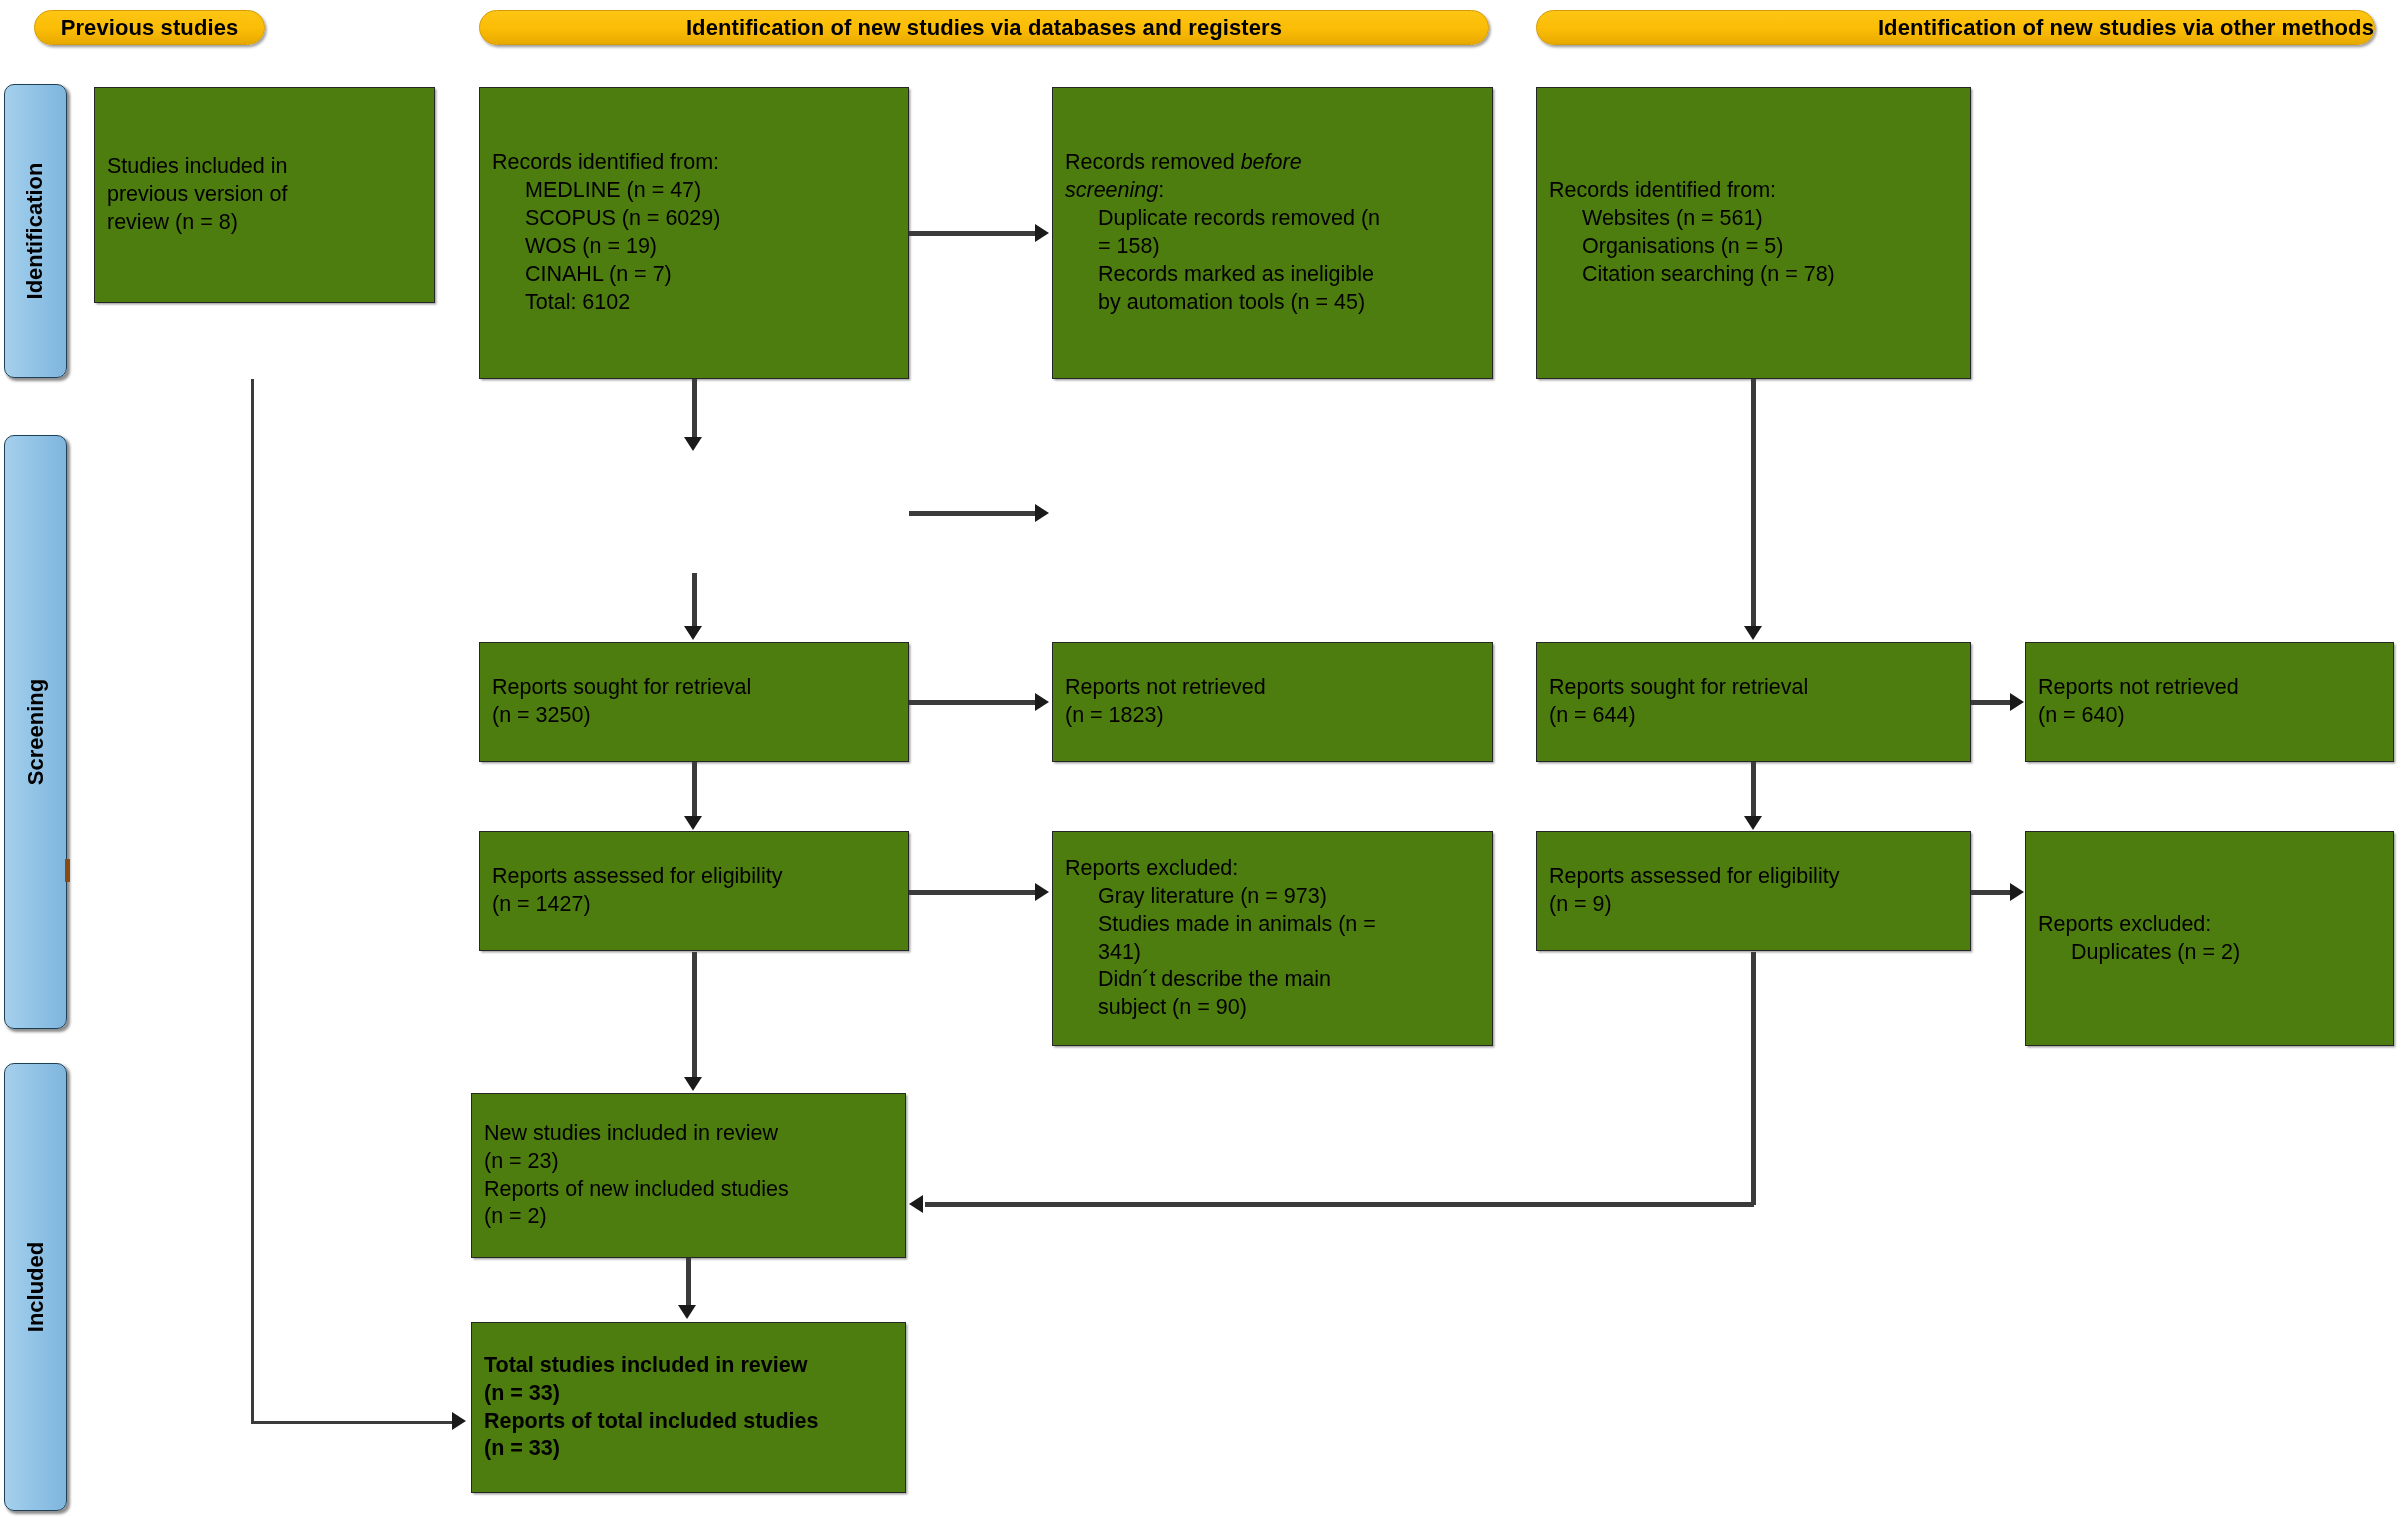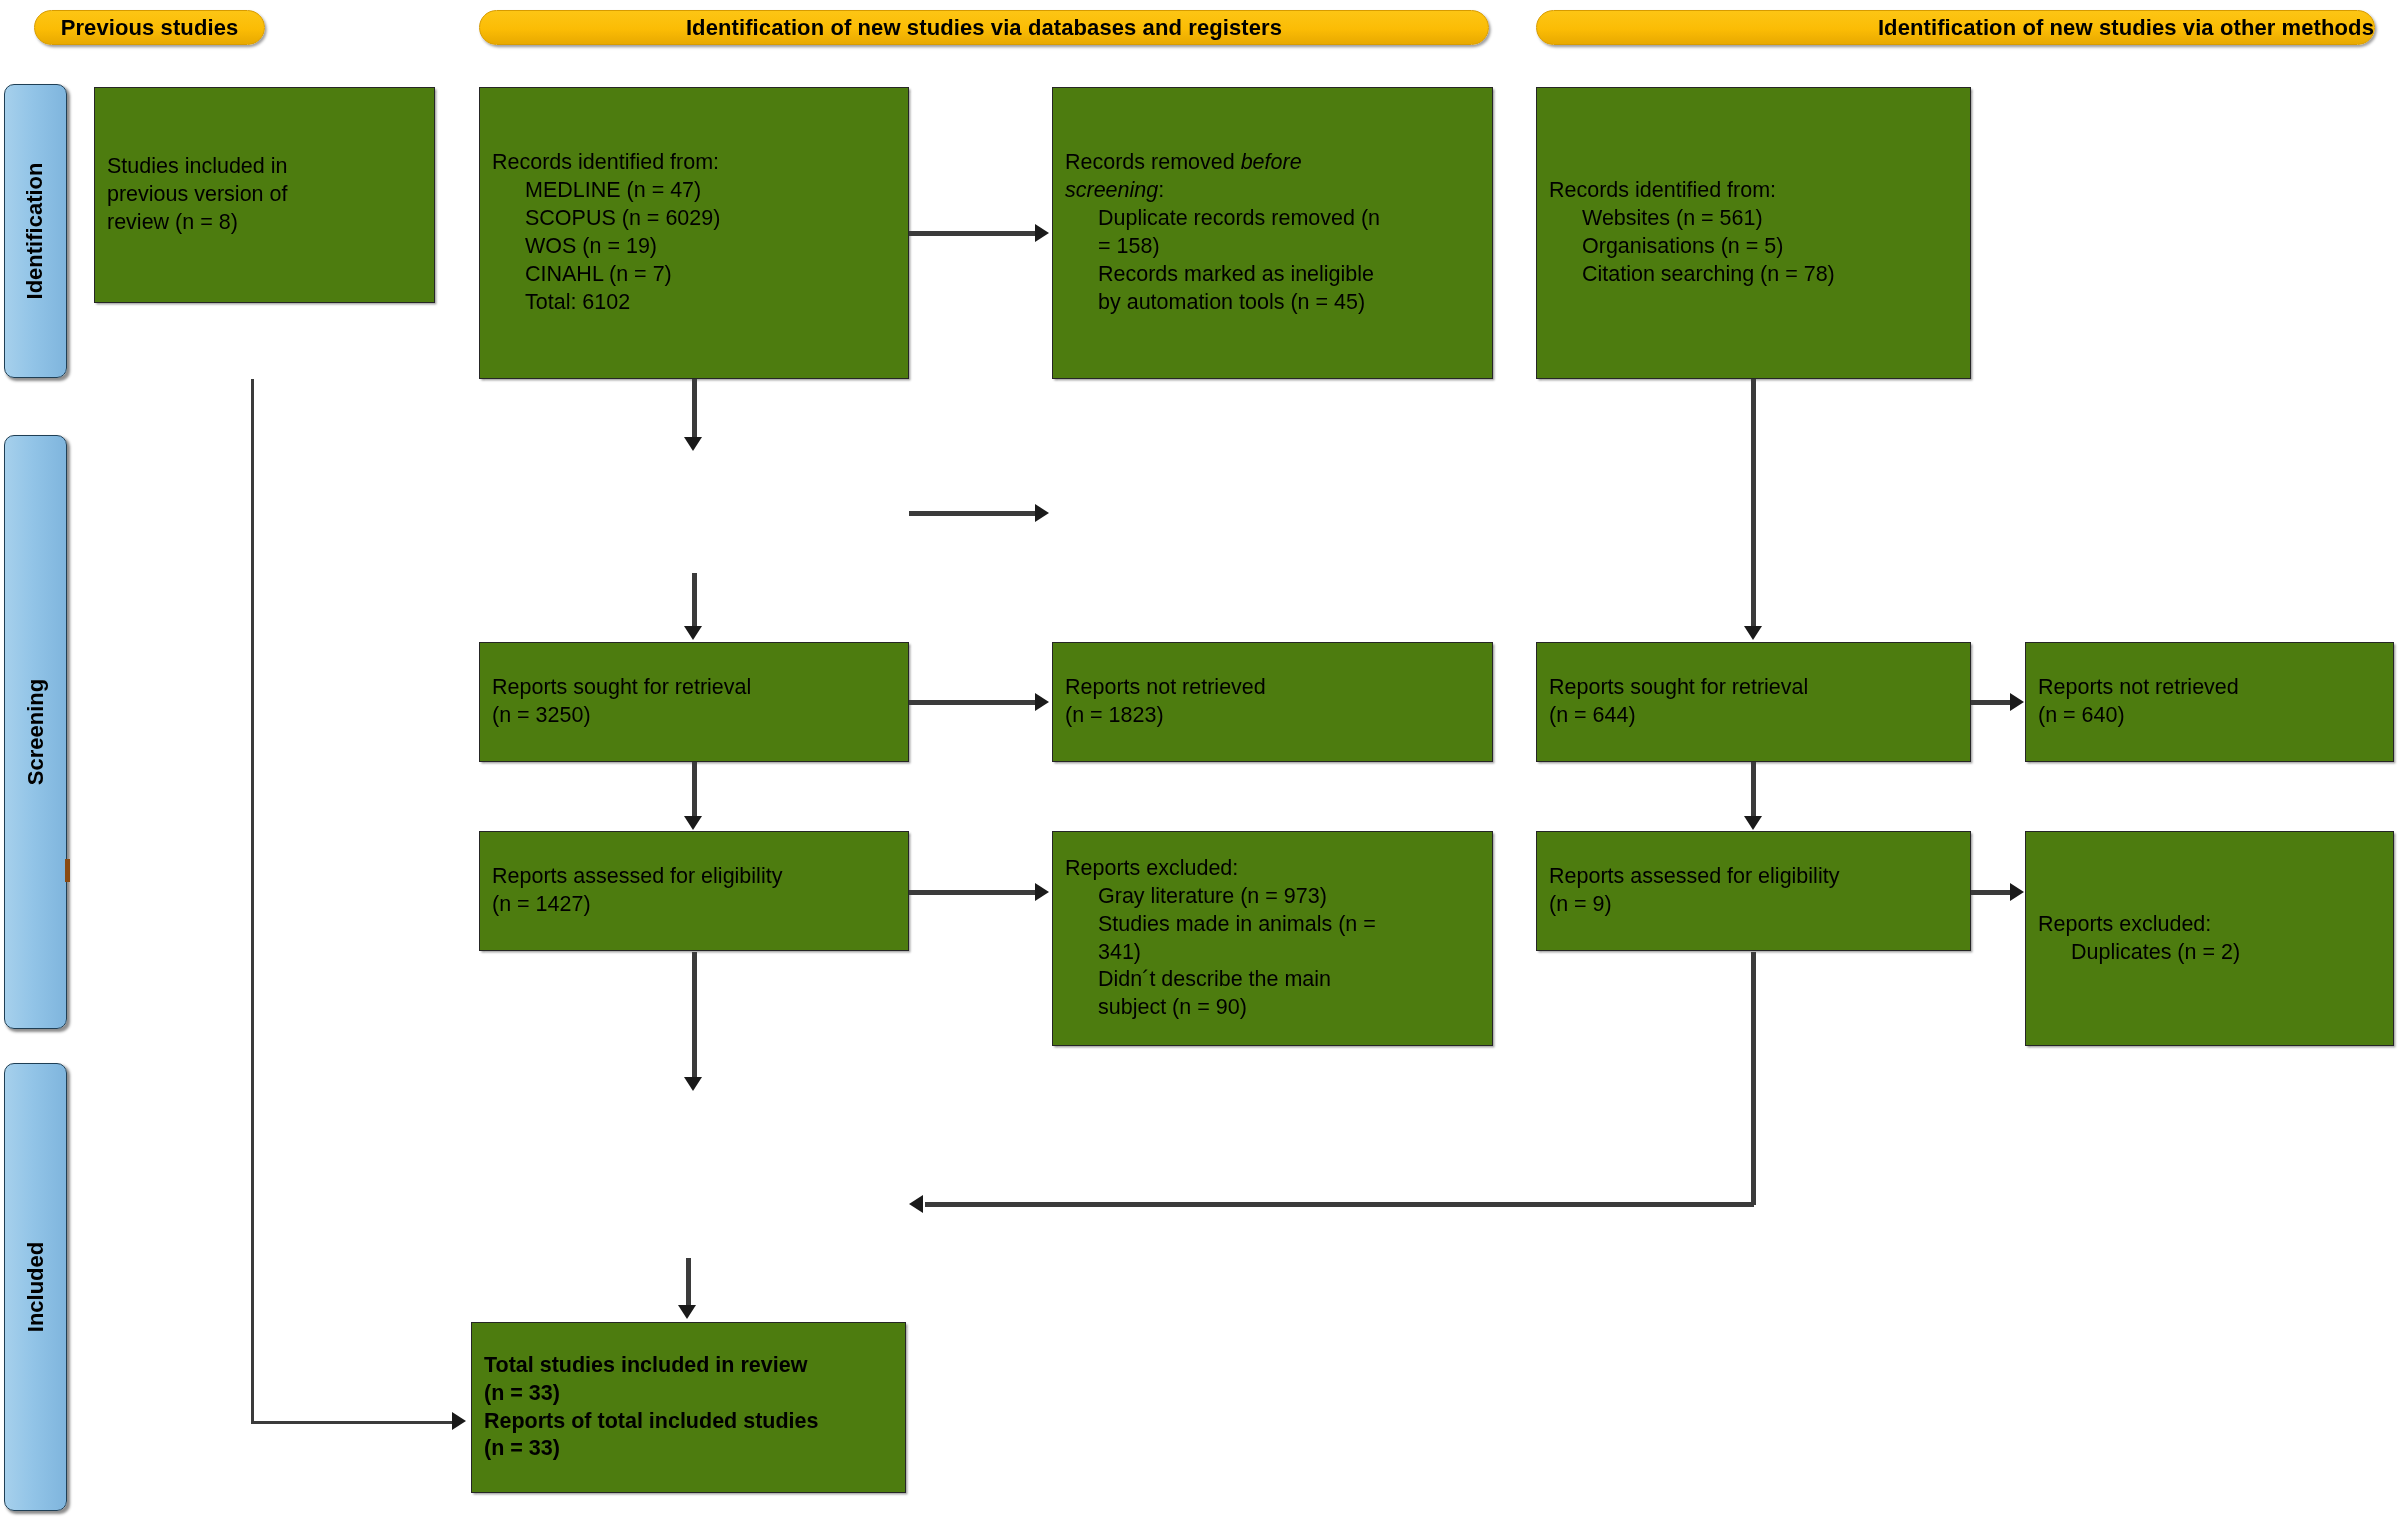--- a/index.html
+++ b/index.html
@@ -182,20 +182,26 @@
   <div class="box" style="left:1536px;top:831px;width:435px;height:120px;">
     <div class="ln">Reports assessed for eligibility</div>
     <div class="ln">(n = 9)</div>
   </div>
 
   <div class="box" style="left:2025px;top:831px;width:369px;height:215px;">
     <div class="ln">Reports excluded:</div>
     <div class="ln ind">Duplicates (n = 2)</div>
   </div>
 
+  <div class="box" style="left:471px;top:1093px;width:435px;height:165px;">
+    <div class="ln">New studies included in review</div>
+    <div class="ln">(n = 23)</div>
+    <div class="ln">Reports of new included studies</div>
+    <div class="ln">(n = 2)</div>
+  </div>
 
   <div class="box" style="left:471px;top:1322px;width:435px;height:171px;font-weight:bold;">
     <div class="ln">Total studies included in review</div>
     <div class="ln">(n = 33)</div>
     <div class="ln">Reports of total included studies</div>
     <div class="ln">(n = 33)</div>
   </div>
 
   <div class="ln-v" style="left:251px;top:379px;height:1043px;"></div>
   <div class="ln-h" style="left:251px;top:1421px;width:204px;"></div>

